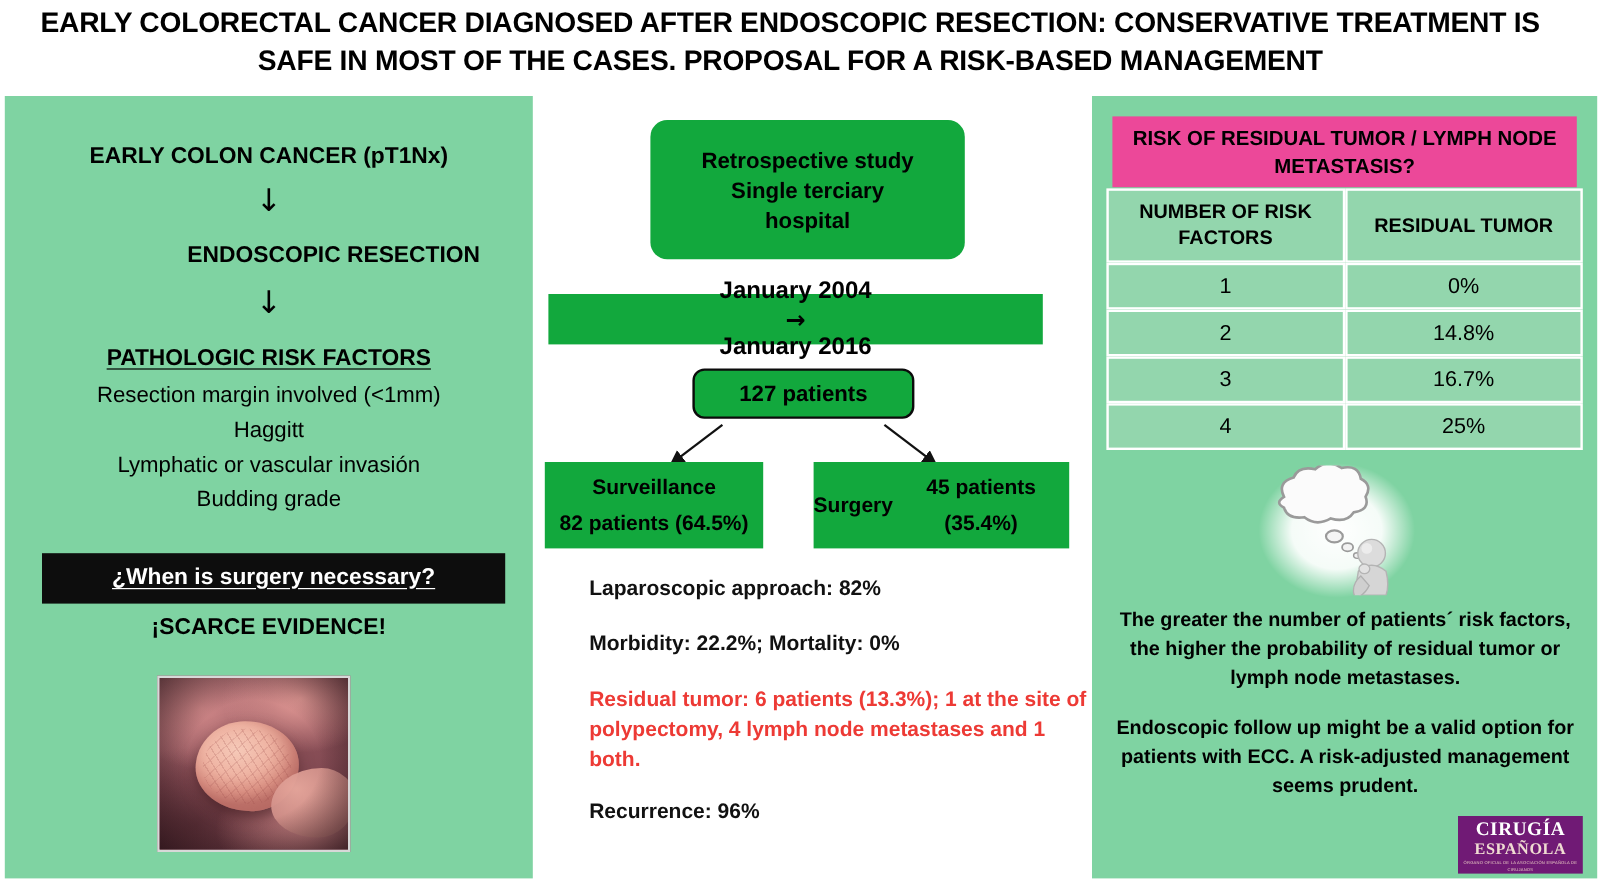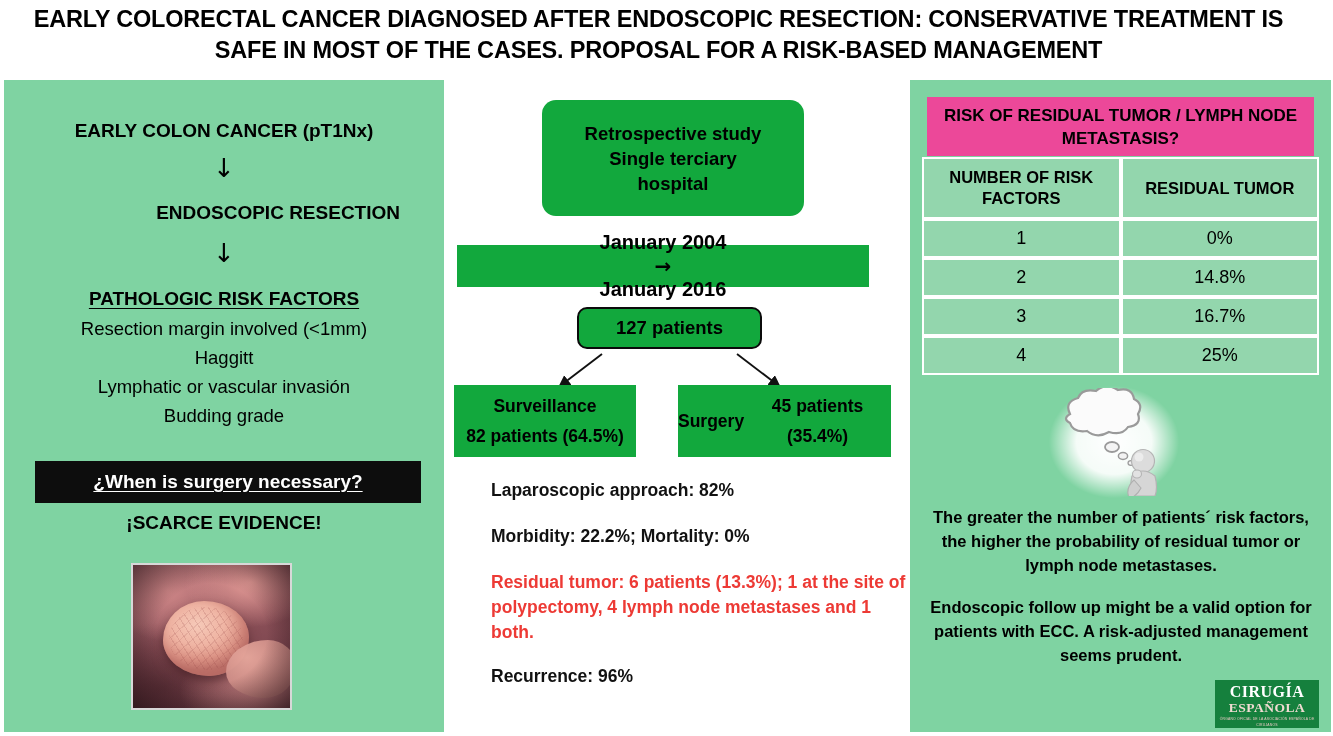--- a/index.html
+++ b/index.html
@@ -189,21 +189,21 @@
   }
   #r-think .glow {
     position: absolute; inset: -8px;
     background: radial-gradient(ellipse 58% 58% at 50% 50%, #ffffff 0%, rgba(255,255,255,0.92) 45%, rgba(255,255,255,0) 78%);
   }
   #r-think svg { position: absolute; inset: 0; }
 
   
   #r-logo {
     position: absolute; left: 305px; top: 600px; width: 104px; height: 48px;
-    background: #15803d;
+    background: #701a75;
     color: #ffffff; text-align: center;
     padding-top: 4px;
   }
   #r-logo .l1 {
     font-family: "Liberation Serif", serif; font-weight: bold;
     font-size: 16px; line-height: 16px; letter-spacing: 0.5px;
   }
   #r-logo .l2 {
     font-family: "Liberation Serif", serif; font-weight: bold;
     font-size: 13.5px; line-height: 15px; letter-spacing: 0.5px;

